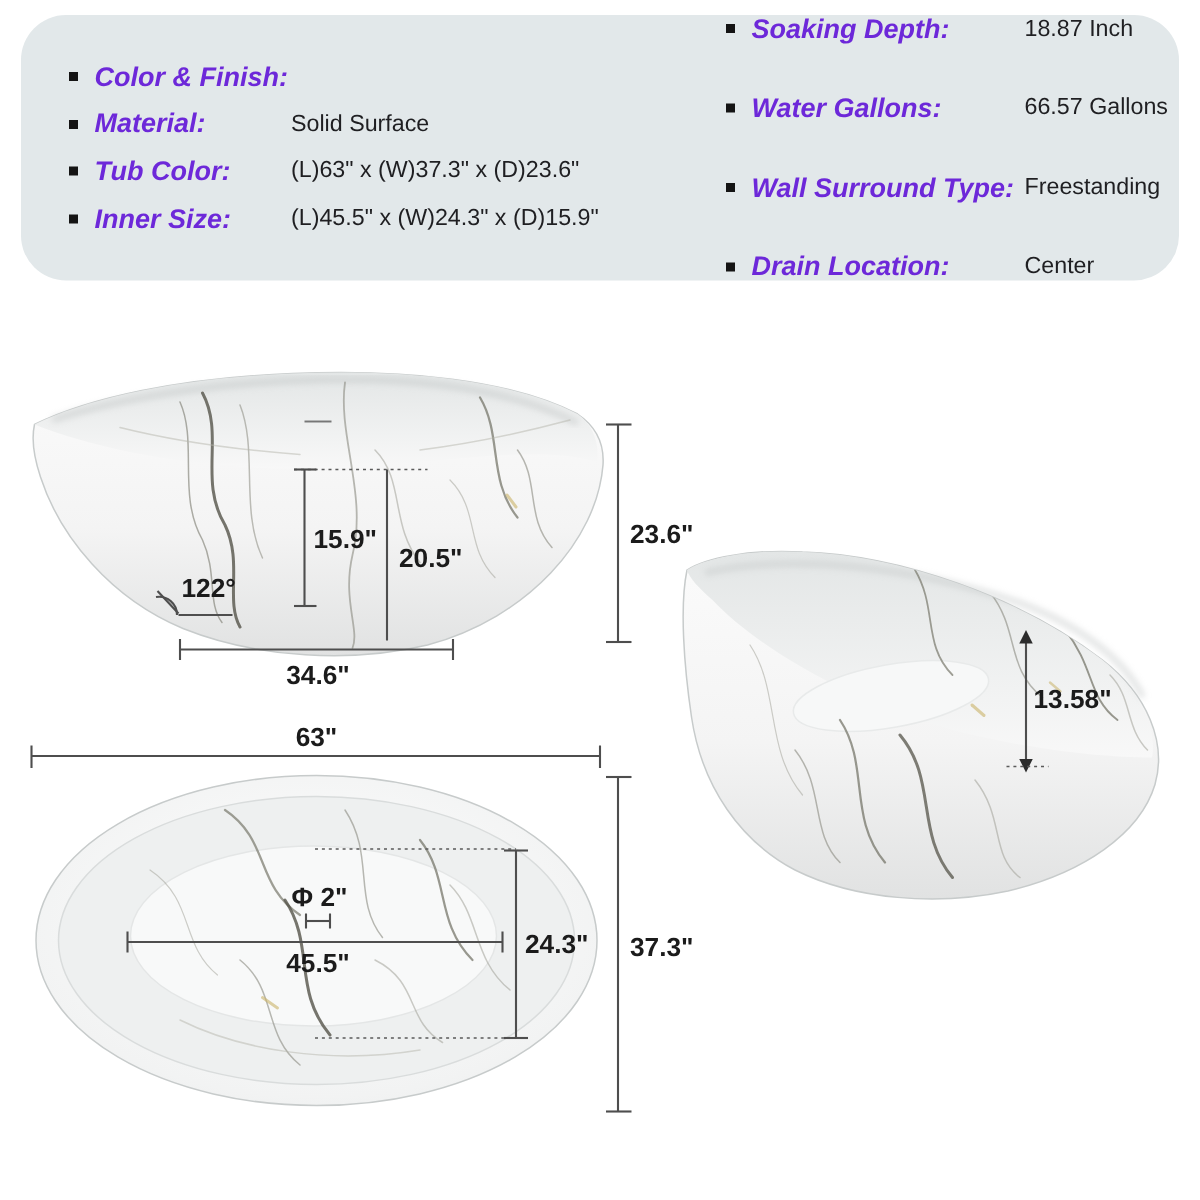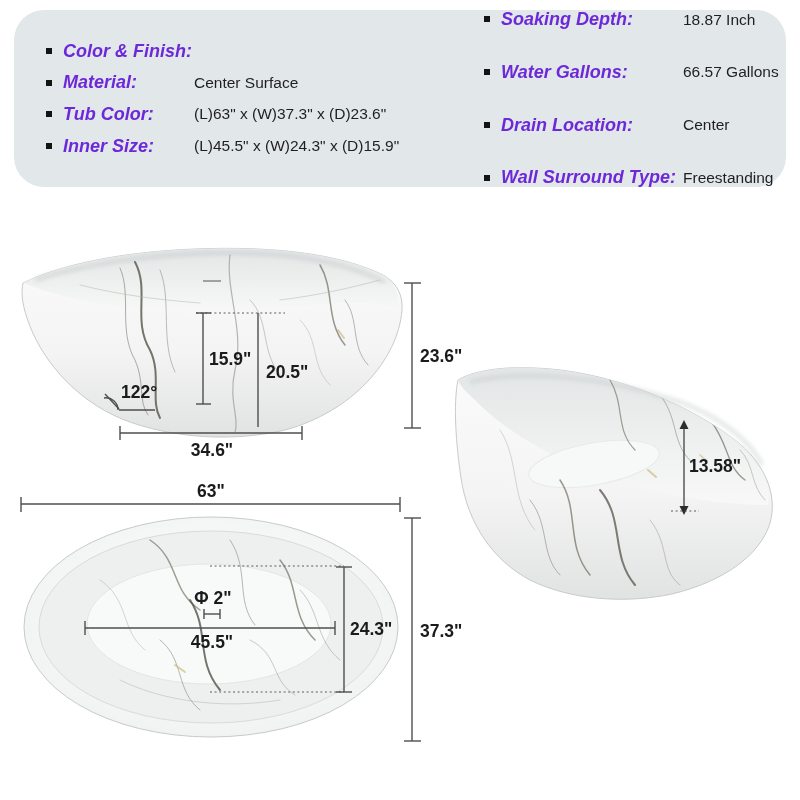--- a/index.html
+++ b/index.html
@@ -36,21 +36,21 @@
 
 <div class="spec-panel">
   <div class="col left">
     <div class="spec-row">
       <span class="bullet"></span>
       <span class="spec-label">Color &amp; Finish:</span>
     </div>
     <div class="spec-row">
       <span class="bullet"></span>
       <span class="spec-label">Material:</span>
-      <span class="spec-value">Center Surface</span>
+      <span class="spec-value">Solid Surface</span>
     </div>
     <div class="spec-row">
       <span class="bullet"></span>
       <span class="spec-label">Tub Color:</span>
       <span class="spec-value">(L)63" x (W)37.3" x (D)23.6"</span>
     </div>
     <div class="spec-row">
       <span class="bullet"></span>
       <span class="spec-label">Inner Size:</span>
       <span class="spec-value">(L)45.5" x (W)24.3" x (D)15.9"</span>
@@ -62,27 +62,27 @@
       <span class="spec-label">Soaking Depth:</span>
       <span class="spec-value">18.87 Inch</span>
     </div>
     <div class="spec-row">
       <span class="bullet"></span>
       <span class="spec-label">Water Gallons:</span>
       <span class="spec-value">66.57 Gallons</span>
     </div>
     <div class="spec-row">
       <span class="bullet"></span>
+      <span class="spec-label">Wall Surround Type:</span>
+      <span class="spec-value">Freestanding</span>
+    </div>
+    <div class="spec-row">
+      <span class="bullet"></span>
       <span class="spec-label">Drain Location:</span>
       <span class="spec-value">Center</span>
-    </div>
-    <div class="spec-row">
-      <span class="bullet"></span>
-      <span class="spec-label">Wall Surround Type:</span>
-      <span class="spec-value">Freestanding</span>
     </div>
   </div>
 </div>
 
 <svg class="diagram-svg" width="800" height="600" viewBox="0 200 800 600" xmlns="http://www.w3.org/2000/svg">
   <defs>
     <linearGradient id="gBody" x1="0" y1="0" x2="0" y2="1">
       <stop offset="0%" stop-color="#fbfbfb"></stop>
       <stop offset="55%" stop-color="#f4f4f4"></stop>
       <stop offset="100%" stop-color="#e1e2e2"></stop>

